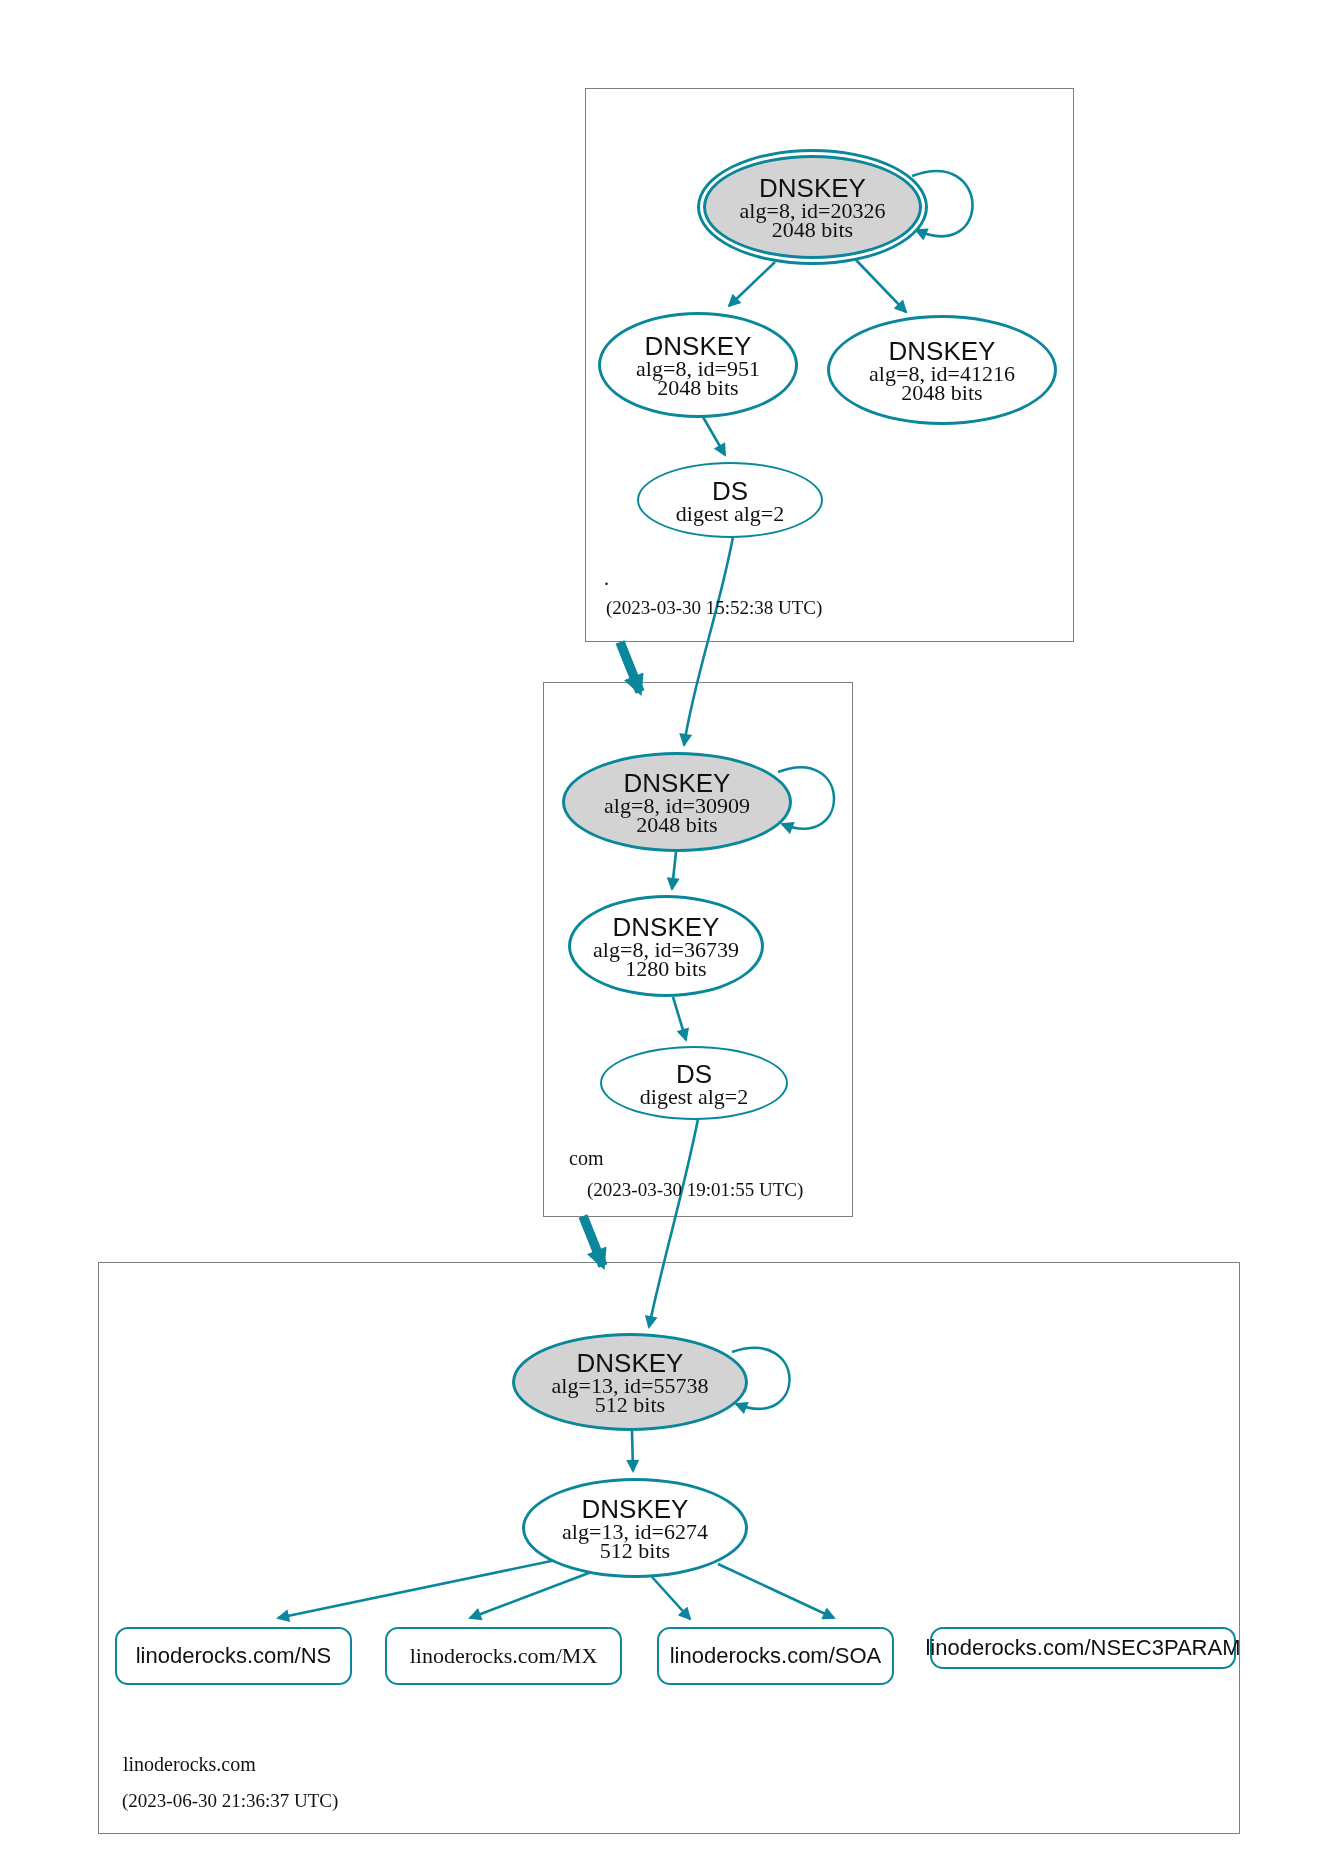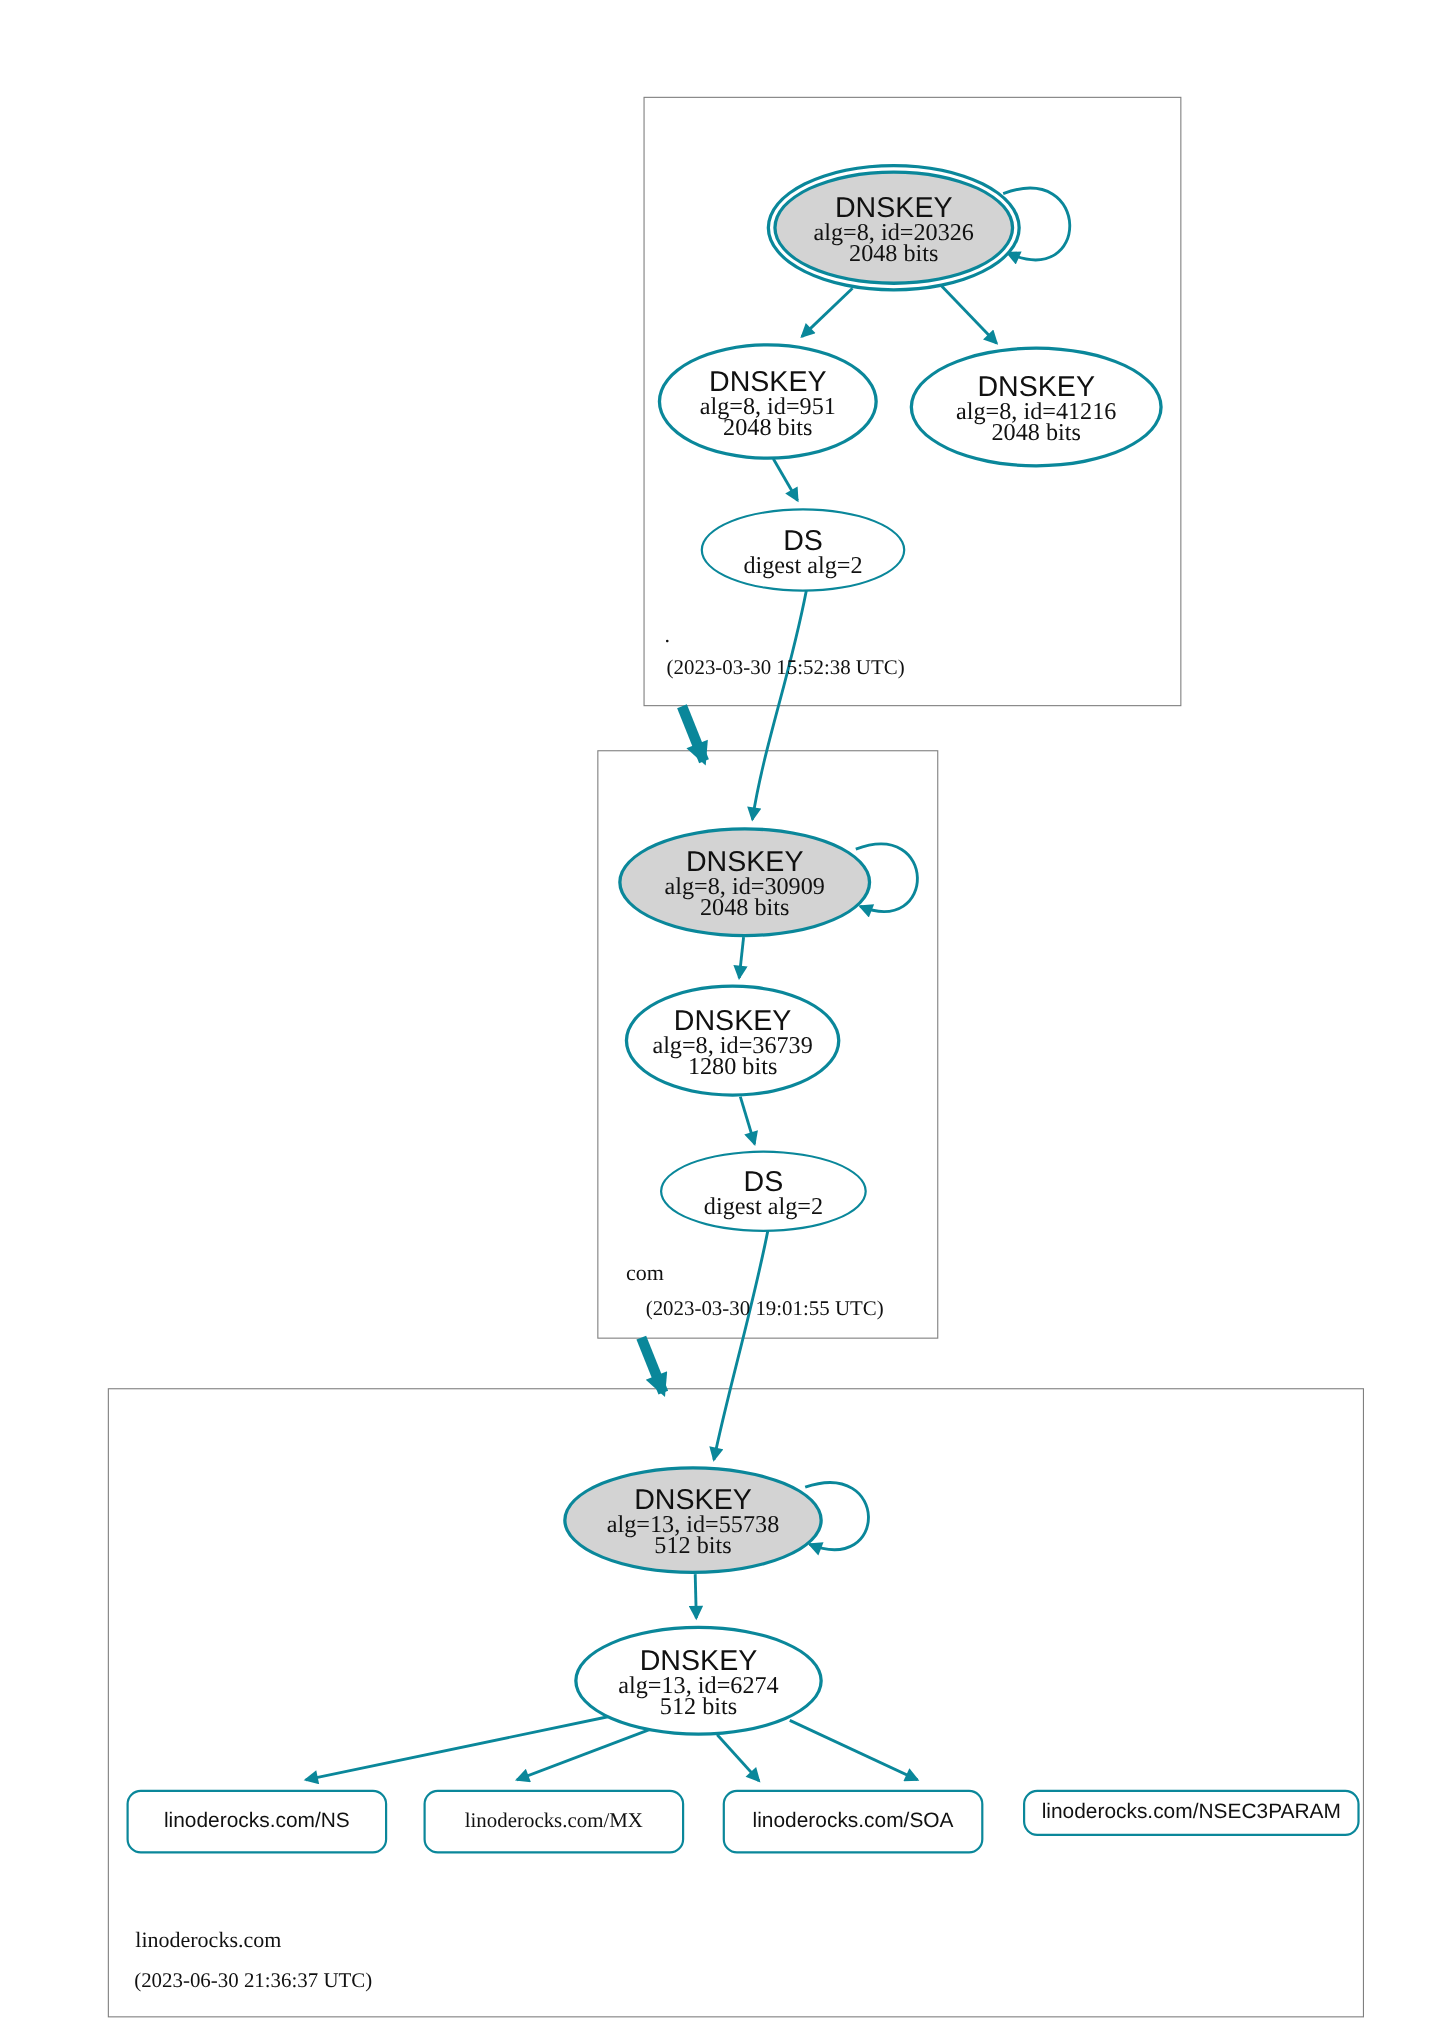--- a/index.html
+++ b/index.html
@@ -36,21 +36,21 @@
     font-size:26px;line-height:26px;color:var(--ink);
   }
   .ndetail{
     font-family:"Liberation Serif","DejaVu Serif",serif;
     font-size:22px;line-height:19px;color:var(--ink);
   }
   .rrset{
     position:absolute;border:2.6px solid var(--teal);border-radius:13px;
     background:#ffffff;box-sizing:border-box;
     display:flex;align-items:center;justify-content:center;text-align:center;
-    font-family:"Liberation Sans","DejaVu Sans",sans-serif;font-size:19px;color:var(--ink);
+    font-family:"Liberation Sans","DejaVu Sans",sans-serif;font-size:22px;color:var(--ink);
   }
   .zlabel{position:absolute;font-size:20px;line-height:24px;}
   .zts{position:absolute;font-size:19px;line-height:23px;}
 </style>
 </head>
 <body>
 
 <div id="canvas">
 
   <div class="zone" style="left:585px;top:88px;width:487px;height:552px;"></div>

